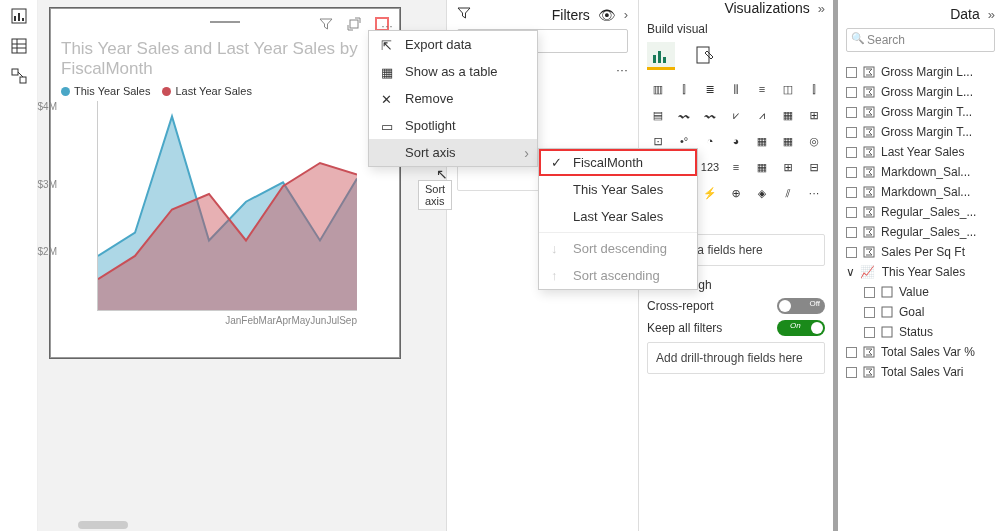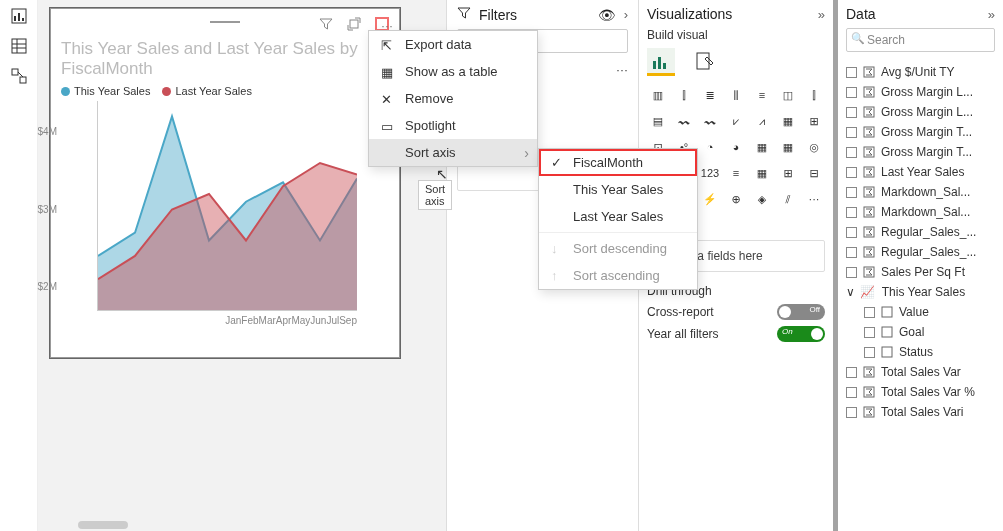--- a/index.html
+++ b/index.html
@@ -17,21 +17,21 @@
 .card-header { display:flex; justify-content:flex-end; gap:14px; height:18px; align-items:center; }
 .card-header .centerbar { position:absolute; left:50%; top:12px; width:30px; height:2px; border-top:1px solid #999; border-bottom:1px solid #999; transform:translateX(-50%);}
 .card-header .ic { width:14px; height:14px; opacity:.7; }
 .ellipsis-box { border:2px solid #e33; padding:0 4px; }
 .chart-title { color:#bbb; font-size:17px; margin:6px 0 6px; }
 .legend { display:flex; gap:12px; align-items:center; font-size:11px; margin-bottom:4px;}
 .legend-item{display:flex;align-items:center;gap:4px;}
 .legend-dot{width:9px;height:9px;border-radius:50%;}
 .chart-body{position:relative; width:260px; height:210px; margin-left:36px; margin-top:4px; border-left:1px solid #ccc; border-bottom:1px solid #ccc;}
 .chart-body svg{position:absolute; inset:0;}
-.yaxis{position:absolute; left:-36px; width:32px; text-align:right; color:#888; font-size:10px;margin-top:25px;}
+.yaxis{position:absolute; left:-36px; width:32px; text-align:right; color:#888; font-size:10px;}
 .xaxis-row{display:flex; justify-content:flex-end; margin-left:36px; width:260px; color:#888; font-size:10px; margin-top:4px;}
 
 .scroll-thumb{position:absolute; bottom:2px; left:40px; width:50px; height:8px; background:#ccc; border-radius:4px;}
 .right-scrollbar{position:absolute; right:-12px; top:0; bottom:0; width:8px; background:#eee;}
 .right-scrollbar .thumb{width:100%; height:90%; background:#bbb;}
 
 
 .context-menu{position:absolute; top:30px; left:330px; width:170px; background:#fff; border:1px solid #ccc; box-shadow:2px 4px 10px rgba(0,0,0,.12); z-index:20;}
 .menu-item{display:flex; align-items:center; gap:10px; padding:6px 12px; font-size:13px; color:#333; position:relative;}
 .menu-item.hover{background:#e6e6e6;}
@@ -44,43 +44,43 @@
 .submenu{position:absolute; top:148px; left:500px; width:160px; background:#fff; border:1px solid #ccc; box-shadow:2px 4px 10px rgba(0,0,0,.12); z-index:25;}
 .sub-item{padding:6px 14px 6px 34px; font-size:13px; display:flex; align-items:center; gap:8px; color:#333; position:relative;}
 .sub-item.highlight{outline:2px solid #e33; outline-offset:-2px;}
 .sub-item .mark{position:absolute; left:12px;}
 .sub-item.disabled{color:#999;}
 .sub-item.disabled .srt{opacity:.5;}
 
 
 .filters-pane{flex:0 0 192px; border-left:1px solid #ddd; padding:6px 10px; position:relative; background:#fff;}
 .pane-header{display:flex; align-items:center; gap:8px; font-size:14px; font-weight:400; color:#222; margin-bottom:6px;}
-.pane-header .grow{flex:1;}
+.pane-header .grow{flex:1;text-align:right;}
 .search-box{border:1px solid #ccc; border-radius:2px; padding:4px 6px 4px 20px; color:#888; font-size:12px; position:relative; margin-bottom:10px;}
 .search-box::before{content:"🔍"; position:absolute; left:4px; top:3px; font-size:11px; opacity:.6;}
 .filter-section{font-size:12px; color:#333; display:flex; justify-content:space-between; align-items:center; margin:8px 0;}
 .add-field{border:1px solid #ddd; border-radius:2px; padding:10px; text-align:center; font-size:12px; color:#444; margin-top:6px;}
 
 
-.vis-pane{flex:0 0 180px; border-left:1px solid #ddd; padding:6px 8px; background:#fff; position:relative;}
+.vis-pane{flex:0 0 180px; border-left:1px solid #ddd; padding:0 8px; background:#fff; position:relative;}
 .build-label{font-size:12px; margin:4px 0 6px;}
 .tabicons{display:flex; gap:16px; margin-bottom:8px; align-items:flex-end;}
 .tabicons .tab{width:28px;height:28px;display:flex;align-items:center;justify-content:center;border-bottom:3px solid transparent;}
 .tabicons .tab.active{border-bottom-color:#f2b200; background:#eef4ee;}
 .vis-grid{display:grid; grid-template-columns:repeat(7,22px); gap:4px; }
 .vis-grid .v{width:22px;height:22px;border:1px solid transparent;display:flex;align-items:center;justify-content:center; font-size:11px;}
 .values-head{font-size:12px; margin-top:12px; margin-bottom:4px;}
 .well{border:1px solid #ddd; border-radius:2px; padding:8px; font-size:12px; color:#444;}
 .drill-row{display:flex; justify-content:space-between; align-items:center; font-size:12px; margin:6px 0;}
 .toggle{width:48px;height:16px;border-radius:10px;background:#888; position:relative; display:inline-block;}
 .toggle::after{content:""; width:12px;height:12px;border-radius:50%; background:#fff; position:absolute; top:2px; left:2px;}
 .toggle .lbl{position:absolute; right:5px; top:1px; font-size:8px; color:#fff;}
 .toggle.on{background:#1a8a1a;}
 .toggle.on::after{left:auto; right:2px;}
-.toggle.on .lbl{left:5px; right:auto;font-style:italic;}
+.toggle.on .lbl{left:13px; right:auto;font-style:italic;}
 
 
 .data-pane{flex:1; border-left:5px solid #a3a3a3; padding:6px 8px; background:#fff; overflow:hidden; position:relative;}
 .field-list{margin-top:6px;}
 .field-row{display:flex; align-items:center; gap:6px; font-size:12px; color:#333; padding:3px 0;}
 .field-row .cb{width:11px;height:11px;border:1px solid #888;}
 .field-row.indent{padding-left:18px;text-align:right;}
 .chev{transform:rotate(0deg);}
 
 .ic-svg{display:block;}
@@ -137,21 +137,21 @@
             <span>This Year Sales</span>
           </span>
         <span class="legend-item">
             <span class="legend-dot" style="background:#c94f57"></span>
             <span>Last Year Sales</span>
           </span>
       </div>
       <div style="position:relative;">
         <div class="yaxis" style="top:0">$4M</div>
         <div class="yaxis" style="top:78px">$3M</div>
-        <div class="yaxis" style="top:155px">$2M</div>
+        <div class="yaxis" style="top:145px">$2M</div>
         <div class="chart-body">
           <svg viewBox="0 0 260 210" preserveAspectRatio="none" id="chartsvg">
               <polygon points="0,210 0,155.55555555555554 37.142857142857146,132.22222222222223 74.28571428571429,15.555555555555543 111.42857142857144,140 148.57142857142858,101.11111111111111 185.71428571428572,81.66666666666666 222.8571428571429,140 260,77.77777777777777 260,210" fill="#4aa7c7" fill-opacity="0.45"></polygon>
               <polyline points="0,155.55555555555554 37.142857142857146,132.22222222222223 74.28571428571429,15.555555555555543 111.42857142857144,140 148.57142857142858,101.11111111111111 185.71428571428572,81.66666666666666 222.8571428571429,140 260,77.77777777777777" fill="none" stroke="#4aa7c7" stroke-width="2"></polyline>
               <polygon points="0,210 0,178.88888888888889 37.142857142857146,155.55555555555554 74.28571428571429,108.8888888888889 111.42857142857144,93.33333333333333 148.57142857142858,140 185.71428571428572,85.55555555555556 222.8571428571429,62.22222222222223 260,73.88888888888889 260,210" fill="#c94f57" fill-opacity="0.45"></polygon>
               <polyline points="0,178.88888888888889 37.142857142857146,155.55555555555554 74.28571428571429,108.8888888888889 111.42857142857144,93.33333333333333 148.57142857142858,140 185.71428571428572,85.55555555555556 222.8571428571429,62.22222222222223 260,73.88888888888889" fill="none" stroke="#c94f57" stroke-width="2"></polyline>
             </svg>
         </div>
         <div class="xaxis-row" id="xaxis">
             <span>Jan</span>
@@ -298,48 +298,41 @@
     <div class="values-head">Values</div>
     <div class="well">Add data fields here</div>
     <div class="values-head">Drill through</div>
     <div class="drill-row">
       <span>Cross-report</span>
       <span class="toggle">
           <span class="lbl">Off</span>
         </span>
     </div>
     <div class="drill-row">
-      <span>Year all filters</span>
+      <span>Keep all filters</span>
       <span class="toggle on">
           <span class="lbl">On</span>
         </span>
     </div>
+    <div class="well">Add drill-through fields here</div>
   </div>
 
   <div class="data-pane">
     <div class="pane-header">
         <span class="grow">Data</span>
         <span class="expand-caret">»</span>
       </div>
     <div class="search-box">Search</div>
     <div class="field-list" id="fieldlist">
         <div class="field-row">
           <span class="cb"></span>
           <svg width="12" height="12">
             <rect x="1" y="1" width="10" height="10" fill="none" stroke="#666"></rect>
             <path d="M3 3h6l-3 3 3 3H3" fill="none" stroke="#666"></path>
           </svg>
-          <span>Avg $/Unit TY</span>
-        </div>
-        <div class="field-row">
-          <span class="cb"></span>
-          <svg width="12" height="12">
-            <rect x="1" y="1" width="10" height="10" fill="none" stroke="#666"></rect>
-            <path d="M3 3h6l-3 3 3 3H3" fill="none" stroke="#666"></path>
-          </svg>
           <span>Gross Margin L...</span>
         </div>
         <div class="field-row">
           <span class="cb"></span>
           <svg width="12" height="12">
             <rect x="1" y="1" width="10" height="10" fill="none" stroke="#666"></rect>
             <path d="M3 3h6l-3 3 3 3H3" fill="none" stroke="#666"></path>
           </svg>
           <span>Gross Margin L...</span>
         </div>
@@ -432,28 +425,20 @@
             <rect x="1" y="1" width="10" height="10" fill="none" stroke="#666"></rect>
           </svg>
           <span>Status</span>
         </div>
         <div class="field-row">
           <span class="cb"></span>
           <svg width="12" height="12">
             <rect x="1" y="1" width="10" height="10" fill="none" stroke="#666"></rect>
             <path d="M3 3h6l-3 3 3 3H3" fill="none" stroke="#666"></path>
           </svg>
-          <span>Total Sales Var</span>
-        </div>
-        <div class="field-row">
-          <span class="cb"></span>
-          <svg width="12" height="12">
-            <rect x="1" y="1" width="10" height="10" fill="none" stroke="#666"></rect>
-            <path d="M3 3h6l-3 3 3 3H3" fill="none" stroke="#666"></path>
-          </svg>
           <span>Total Sales Var %</span>
         </div>
         <div class="field-row">
           <span class="cb"></span>
           <svg width="12" height="12">
             <rect x="1" y="1" width="10" height="10" fill="none" stroke="#666"></rect>
             <path d="M3 3h6l-3 3 3 3H3" fill="none" stroke="#666"></path>
           </svg>
           <span>Total Sales Vari</span>
         </div>

